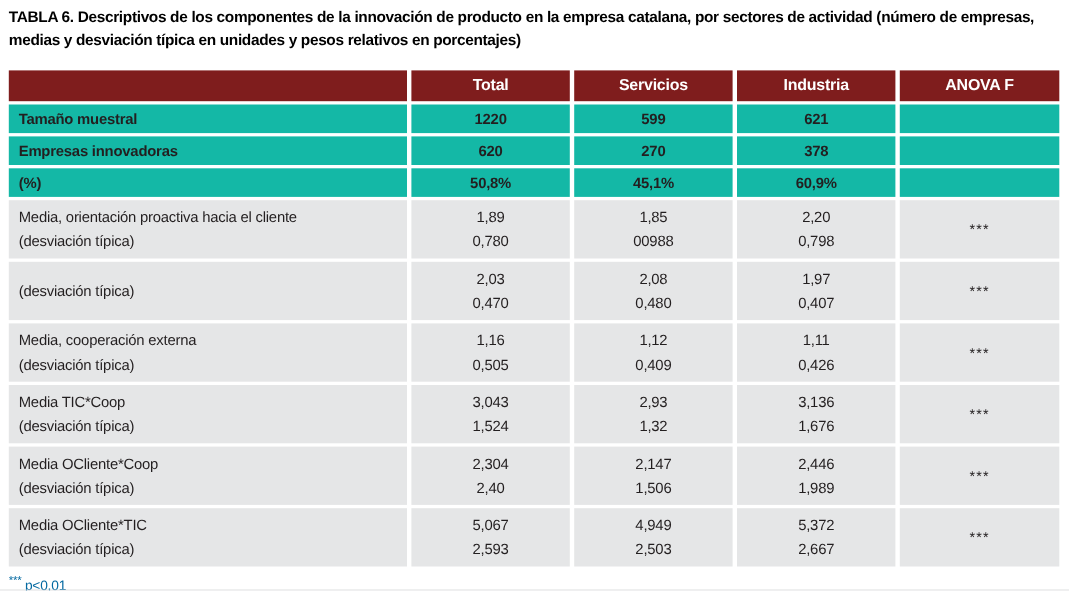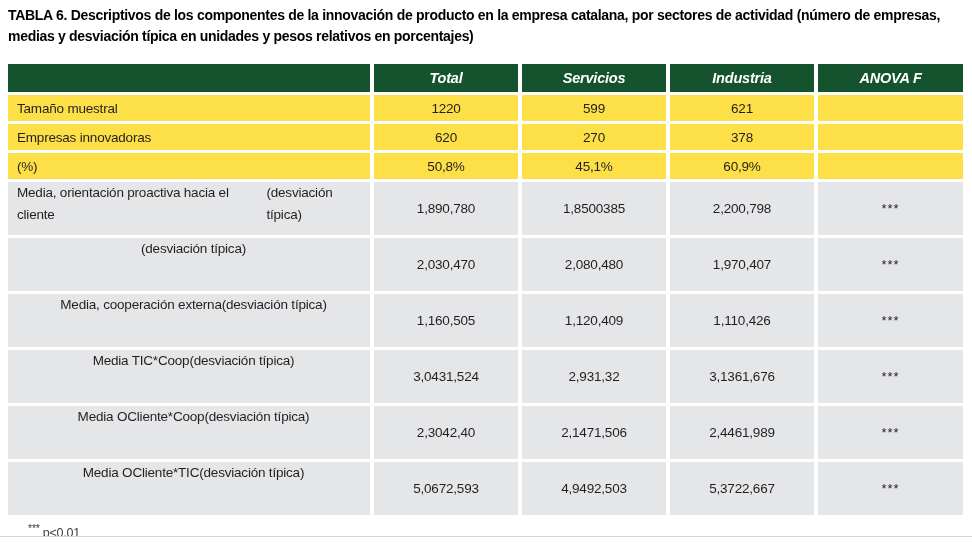--- a/index.html
+++ b/index.html
@@ -19,31 +19,31 @@
   .trow .cell:last-child { margin-right:0; }
   .c0 { width:362px; }
   .cv { width:144px; }
   .c4 { width:145px; }
   .cell {
     display:flex; align-items:center; justify-content:center;
     font-size:13.5px; letter-spacing:-0.2px; color:#231f20;
   }
   .cell.left { justify-content:flex-start; padding-left:9px; }
   
-  .hrow .cell { height:28px; background:#14532d; color:#ffffff; font-weight:bold; font-size:14.5px;font-style:italic; }
+  .hrow .cell { height:28px; background:#7f1d1d; color:#ffffff; font-weight:bold; font-size:14.5px; }
   
-  .srow .cell { height:26px; background:#fde047; }
+  .srow .cell { height:26px; background:#14b8a6;font-weight:bold; }
   
   .drow .cell { height:53px; background:#e5e6e7; }
-  .drow .cell.stack { flex-direction:row; align-items:center; justify-content:center; }
+  .drow .cell.stack { flex-direction:column; align-items:center; justify-content:center; }
   .drow .cell.stack.left { align-items:flex-start; }
   .drow .line { line-height:22px; display:block; }
   .stars { font-size:13px; letter-spacing:1px; }
   .footnote {
-    position:absolute; top:522px; left:8px; font-size:12.5px; color:#404040; letter-spacing:-0.2px;margin-left:20px;
+    position:absolute; top:522px; left:8px; font-size:12.5px; color:#0369a1; letter-spacing:-0.2px;
   }
   .footnote .marker { font-size:10.5px; vertical-align:super; margin-right:3px; }
   .bottomline { position:absolute; left:0; bottom:0; width:972px; height:1px; background:#d5d6d8; }
 </style>
 </head>
 <body>
 
 <div class="page">
 
   <div class="title">TABLA 6. Descriptivos de los componentes de la innovación de producto en la empresa catalana, por sectores de actividad (número de empresas, medias y desviación típica en unidades y pesos relativos en porcentajes)</div>
@@ -86,21 +86,21 @@
       <div class="cell c0 stack left">
         <span class="line">Media, orientación proactiva hacia el cliente</span>
         <span class="line">(desviación típica)</span>
       </div>
       <div class="cell cv stack">
         <span class="line">1,89</span>
         <span class="line">0,780</span>
       </div>
       <div class="cell cv stack">
         <span class="line">1,85</span>
-        <span class="line">00385</span>
+        <span class="line">00988</span>
       </div>
       <div class="cell cv stack">
         <span class="line">2,20</span>
         <span class="line">0,798</span>
       </div>
       <div class="cell c4">
         <span class="stars">***</span>
       </div>
     </div>
 

